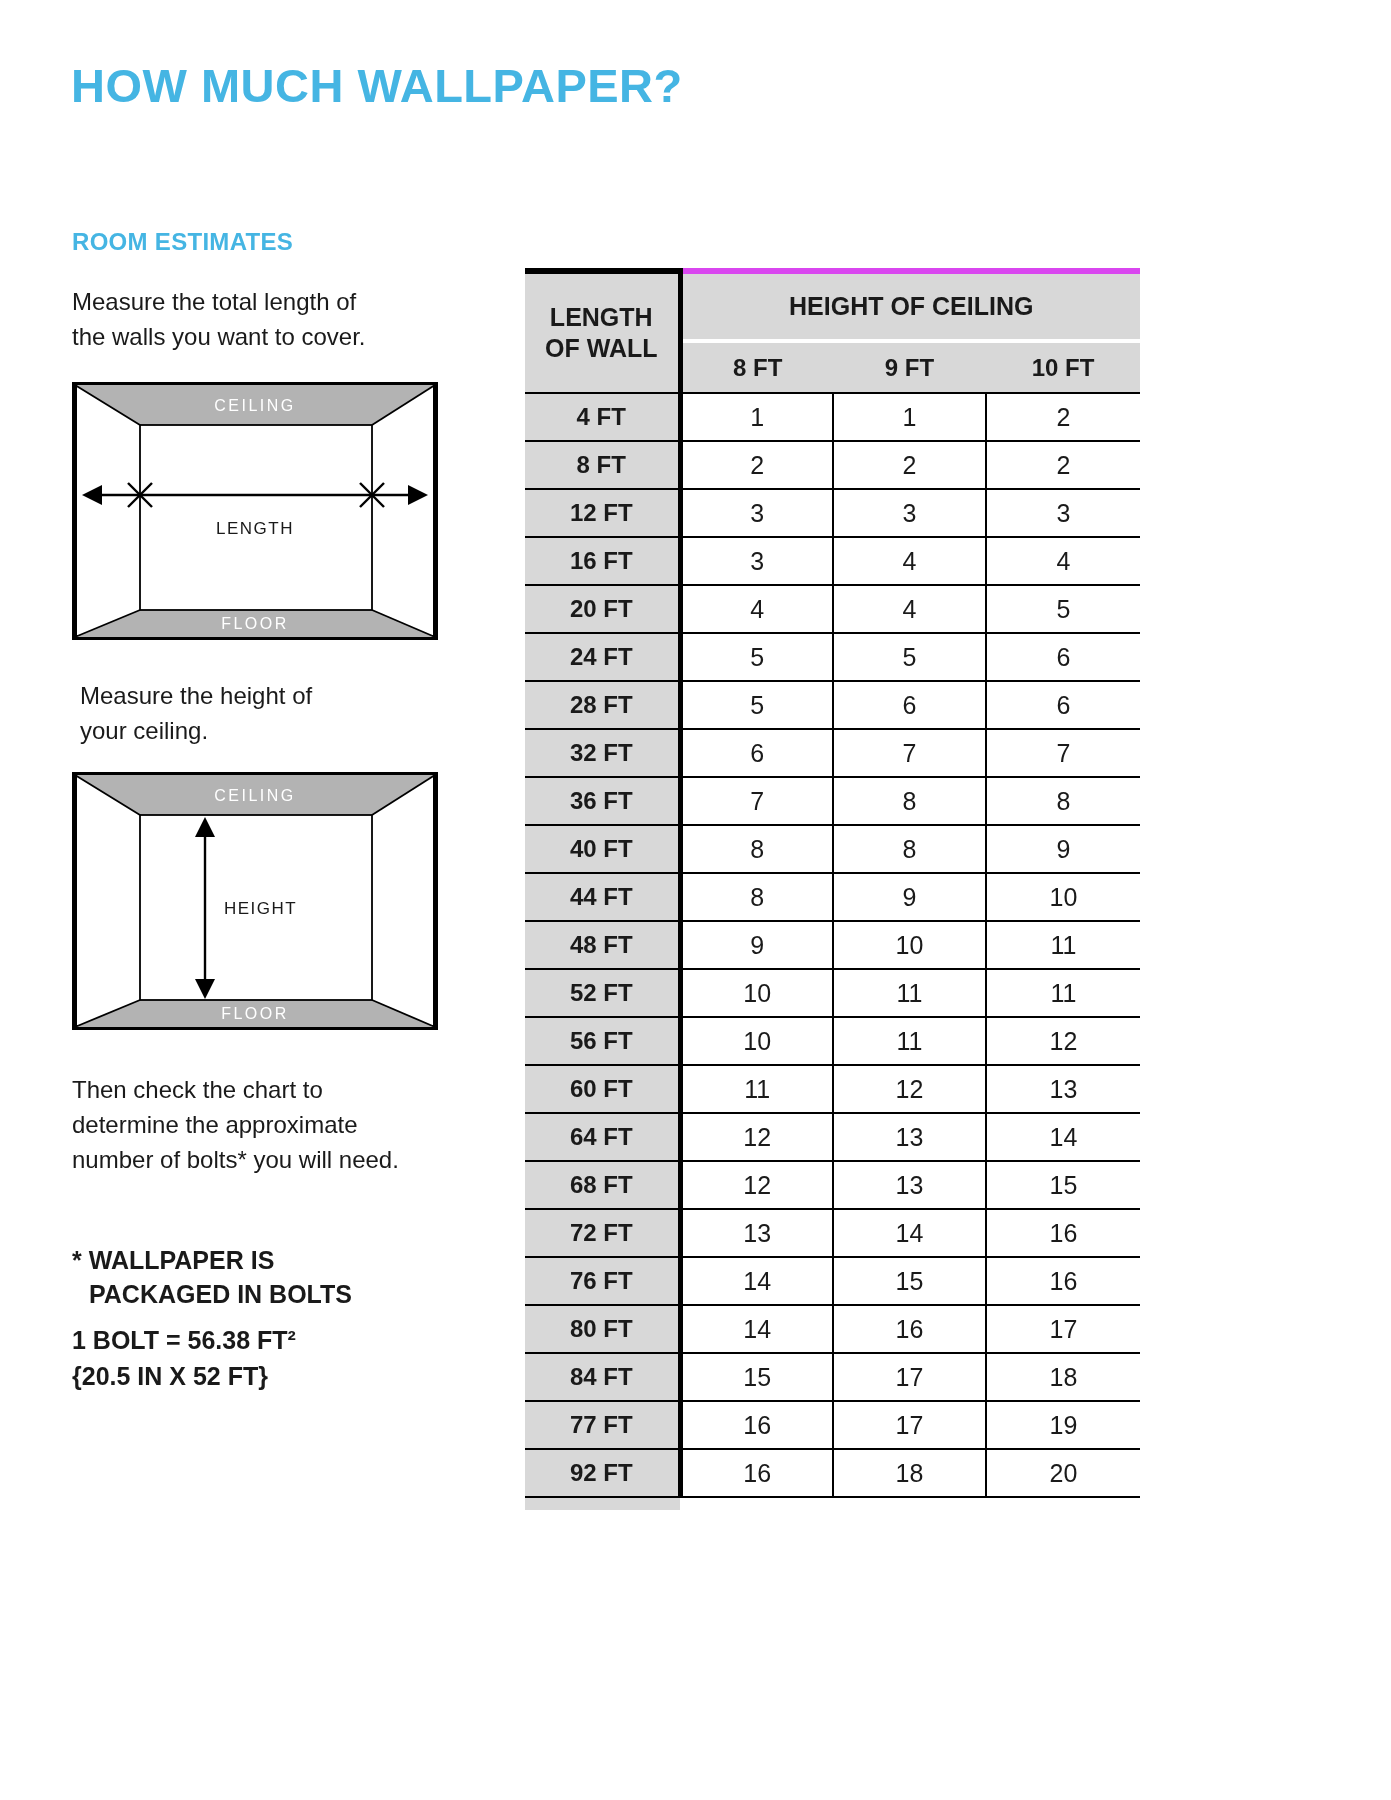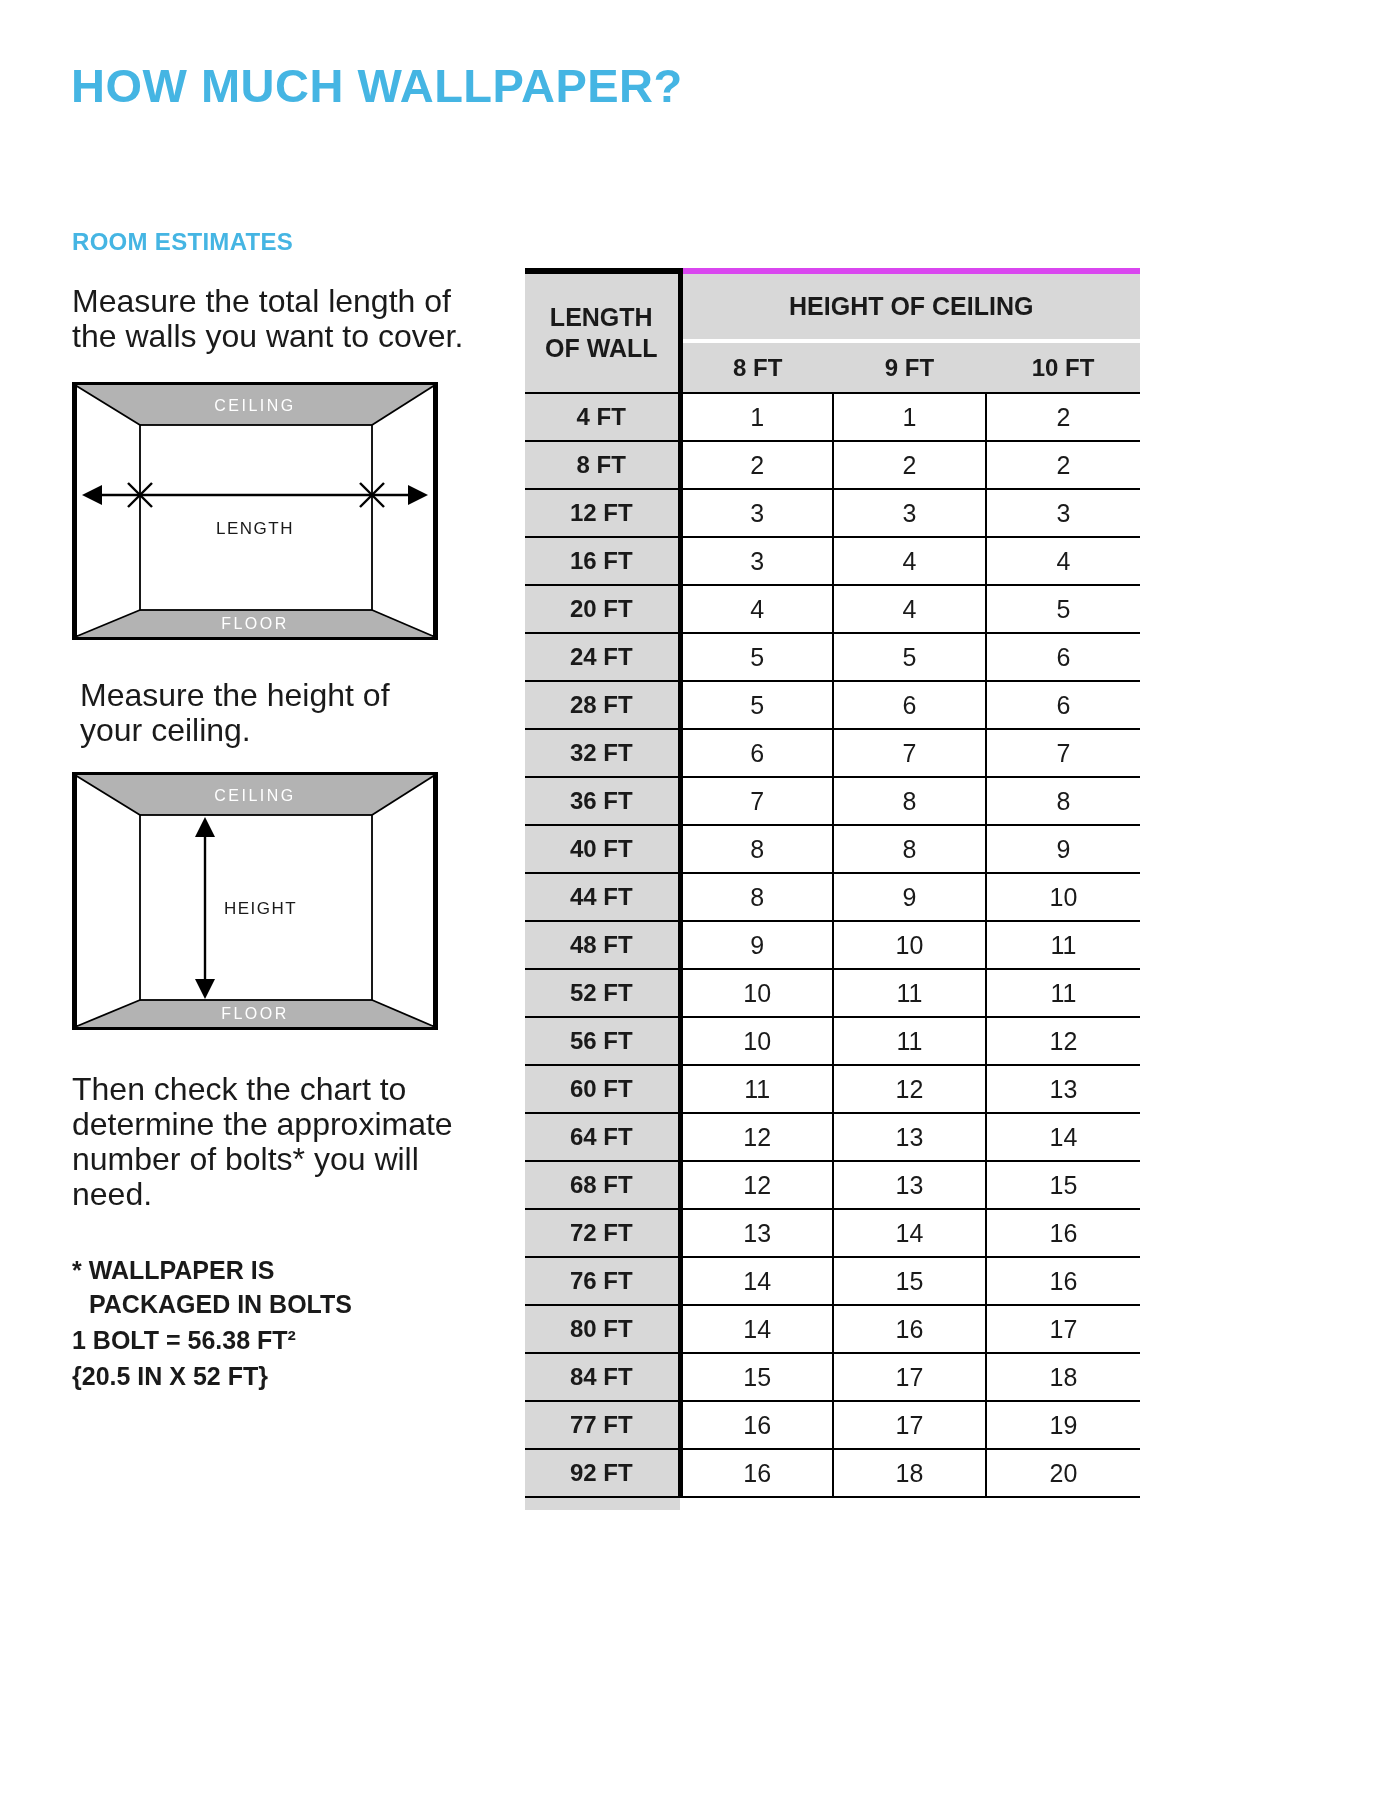--- a/index.html
+++ b/index.html
@@ -19,21 +19,21 @@
   }
 
   .section-heading{
     position:absolute; font-size:24px; font-weight:bold; color:var(--accent); letter-spacing:0.3px;
   }
   .heading-room{ left:72px; top:228px; }
   .heading-table{ left:525px; top:228px; width:615px; text-align:center; }
 
   .para{
     position:absolute; left:72px; width:420px;
-    font-size:32px; line-height:35px; white-space:pre-line; color:var(--ink);
+    font-size:24px; line-height:35px; white-space:pre-line; color:var(--ink);
   }
   .para-1{ top:284px; }
   .para-2{ top:678px;margin-left:8px; }
   .para-3{ top:1072px; }
 
   .room-diagram{ position:absolute; left:72px; display:block; }
   .diagram-1{ top:382px; }
   .diagram-2{ top:772px; }
 
   .room-diagram .outer{ fill:#fff; stroke:#000; stroke-width:5; }
@@ -44,21 +44,21 @@
   .room-diagram .ah{ fill:#000; }
   .room-diagram .band-label{
     fill:#fff; font-family:"Liberation Sans", sans-serif; font-size:16px; letter-spacing:2.5px;
   }
   .room-diagram .measure-label{
     fill:var(--ink); font-family:"Liberation Sans", sans-serif; font-size:17px; letter-spacing:1.5px;
   }
 
   .footnote{
     position:absolute; left:72px; top:1243px;
-    font-size:25px; line-height:34px; font-weight:bold; color:var(--ink);margin-top:10px;
+    font-size:25px; line-height:34px; font-weight:bold; color:var(--ink);
   }
   .footnote .indent{ padding-left:17px; }
 
   .bolt-note{
     position:absolute; left:72px; top:1322px;
     font-size:25px; line-height:36px; font-weight:bold; color:var(--ink);
   }
 
   .table-wrap{ position:absolute; left:525px; top:268px; }
   table{ border-collapse:collapse; table-layout:fixed; }

